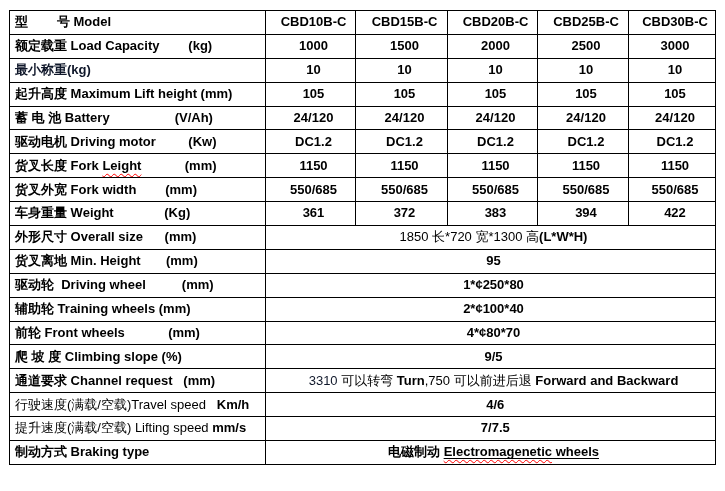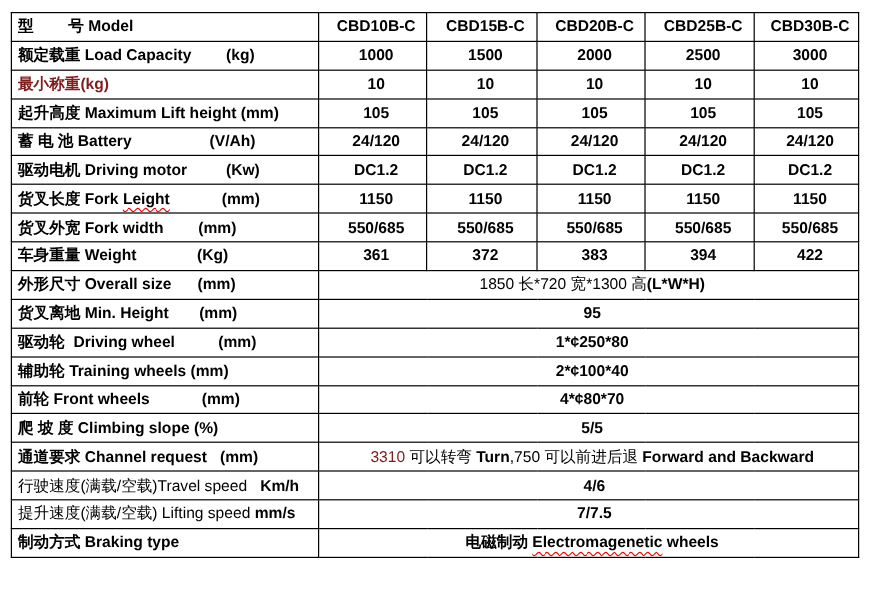--- a/index.html
+++ b/index.html
@@ -2,22 +2,22 @@
 <html><head>
 <meta charset="utf-8">
 <style>
   html,body{margin:0;padding:0;background:#ffffff;}
   body{width:725px;height:491px;position:relative;font-family:"Liberation Sans","DejaVu Sans",sans-serif;color:#000;}
   table.spec{position:absolute;left:9px;top:10px;width:706px;border-collapse:collapse;table-layout:fixed;}
   td{border:1px solid #000;height:22.9px;font-size:13px;line-height:1.1;vertical-align:middle;
      white-space:pre;overflow:hidden;padding:0 0 0 5px;}
   td.val{padding-left:6px;text-align:center;}
   .b{font-weight:bold;}
-  .red{color:#7f1d1d;}
-  .u{text-decoration-color:#000;text-underline-offset:2px;}
+  .red{color:#0f172a;}
+  .u{text-decoration:underline;text-decoration-color:#000;text-underline-offset:2px;}
   .sq{text-decoration:underline wavy #ff0000;text-decoration-thickness:1px;text-underline-offset:3px;}
   .u .sq{text-decoration:underline wavy #ff0000;text-decoration-thickness:1px;text-underline-offset:3px;}
 </style>
 </head>
 <body>
 
 <table class="spec">
   <colgroup>
     <col style="width:256px">
       <col style="width:90px">
@@ -114,21 +114,21 @@
       <tr>
         <td><span class="b">辅助轮 Training wheels (mm)</span></td>
         <td class="val" colspan="5"><span class="b">2*¢100*40</span></td>
       </tr>
       <tr>
         <td><span class="b">前轮 Front wheels            (mm)</span></td>
         <td class="val" colspan="5"><span class="b">4*¢80*70</span></td>
       </tr>
       <tr>
         <td><span class="b">爬 坡 度 Climbing slope (%)</span></td>
-        <td class="val" colspan="5"><span class="b">5/5</span></td>
+        <td class="val" colspan="5"><span class="b">9/5</span></td>
       </tr>
       <tr>
         <td><span class="b">通道要求 Channel request   (mm)</span></td>
         <td class="val" colspan="5"><span class="red">3310</span><span> 可以转弯 </span><span class="b">Turn</span><span>,750 可以前进后退 </span><span class="b">Forward and Backward</span></td>
       </tr>
       <tr>
         <td><span>行驶速度(满载/空载)Travel speed   </span><span class="b">Km/h</span></td>
         <td class="val" colspan="5"><span class="b"> 4/6</span></td>
       </tr>
       <tr>

